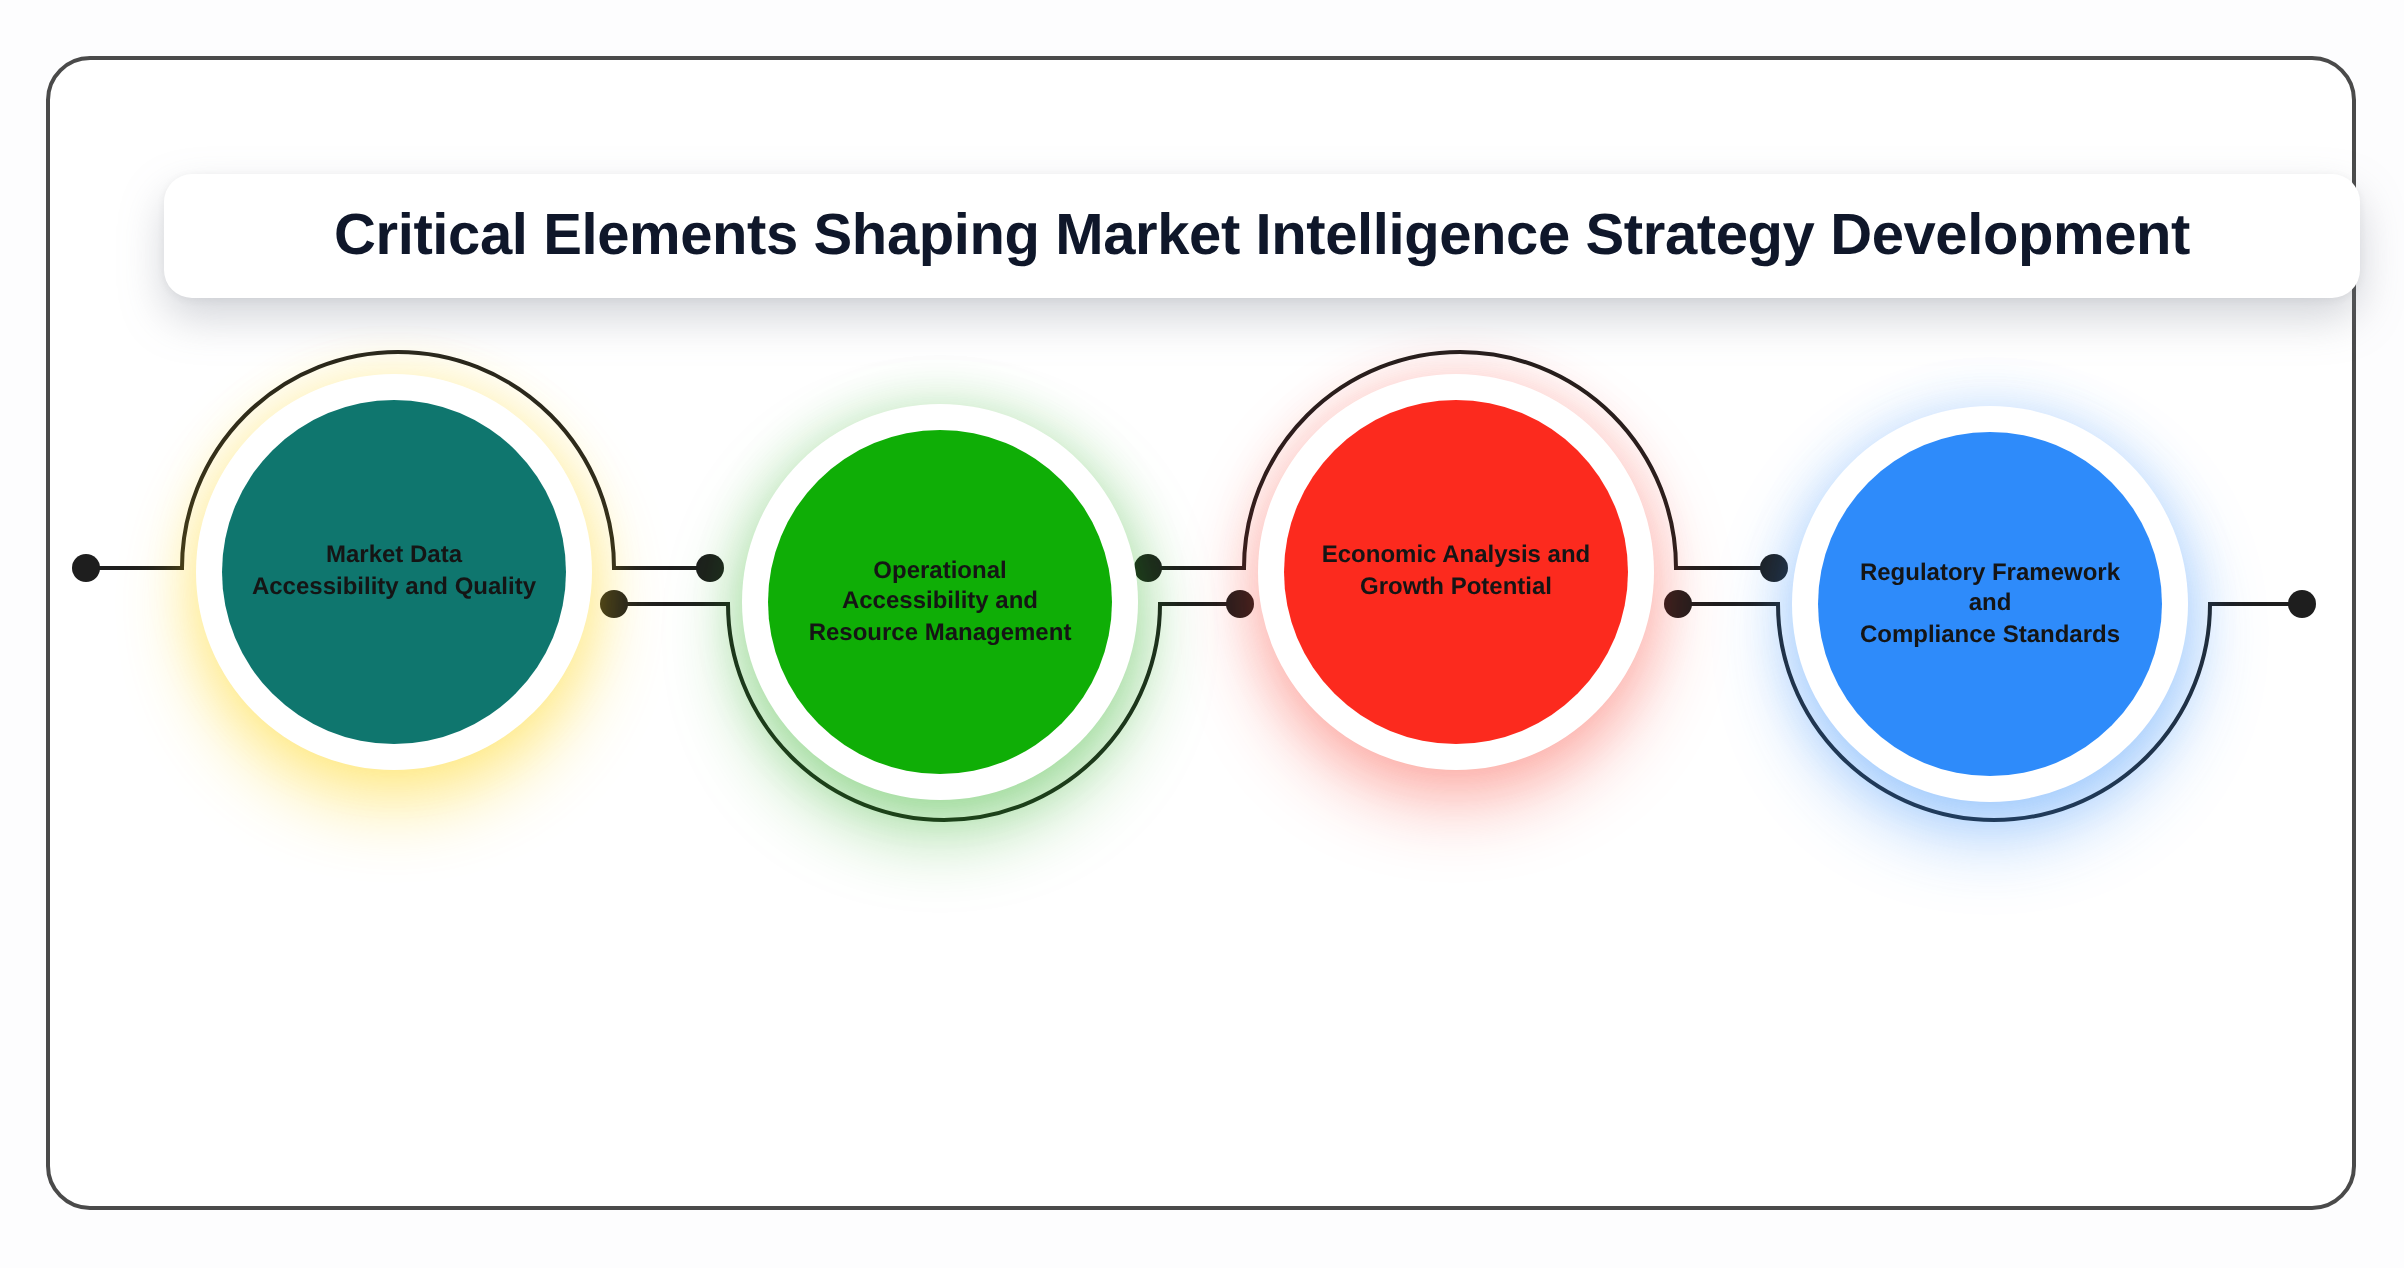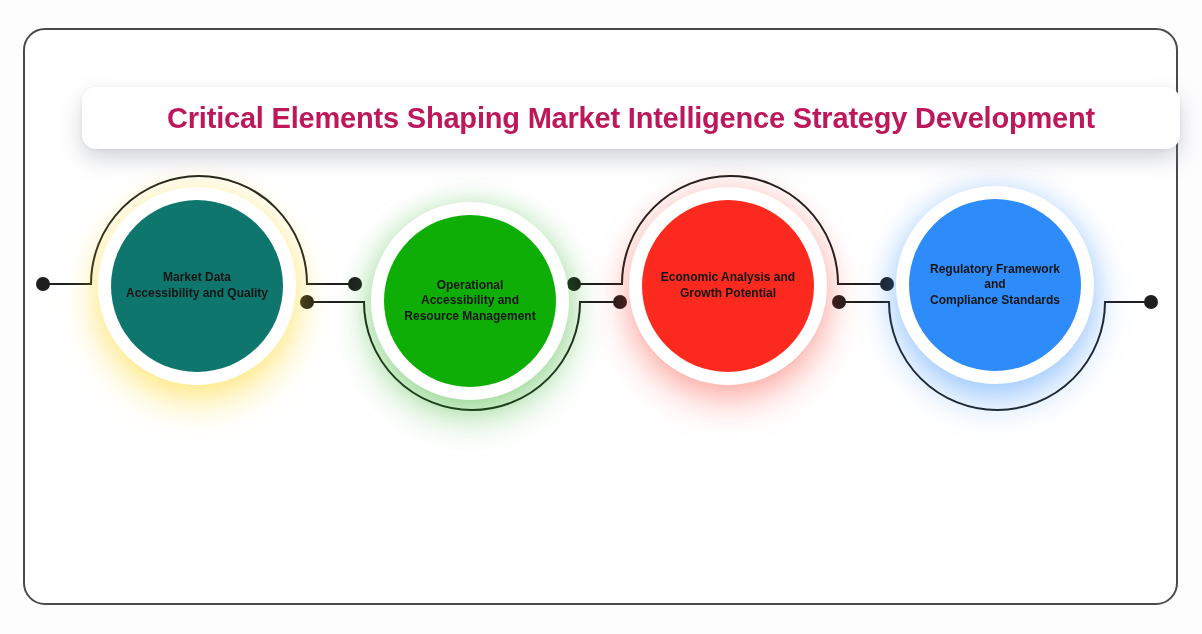--- a/index.html
+++ b/index.html
@@ -38,21 +38,21 @@
     display: flex;
     align-items: center;
     justify-content: center;
     z-index: 5;
   }
   .banner h1 {
     margin: 0;
     font-size: 29px;
     font-weight: 700;
     letter-spacing: -0.2px;
-    color: #be185d;
+    color: #0f172a;
     white-space: nowrap;
   }
   svg.connectors {
     position: absolute;
     left: 0;
     top: 0;
     z-index: 2;
   }
   .node {
     position: absolute;
@@ -134,21 +134,21 @@
     </div>
   </div>
 
   <div class="node glow-red" style="left:629px; top:187px;">
     <div class="fill" style="background: rgb(252, 42, 30);">
       <div class="label">Economic Analysis and
 Growth Potential</div>
     </div>
   </div>
 
-  <div class="node glow-blue" style="left:896px; top:186px;">
+  <div class="node glow-blue" style="left:896px; top:203px;">
     <div class="fill" style="background: rgb(46, 139, 250);">
       <div class="label">Regulatory Framework
 and
 Compliance Standards</div>
     </div>
   </div>
 
 </div>
 
 </body></html>

